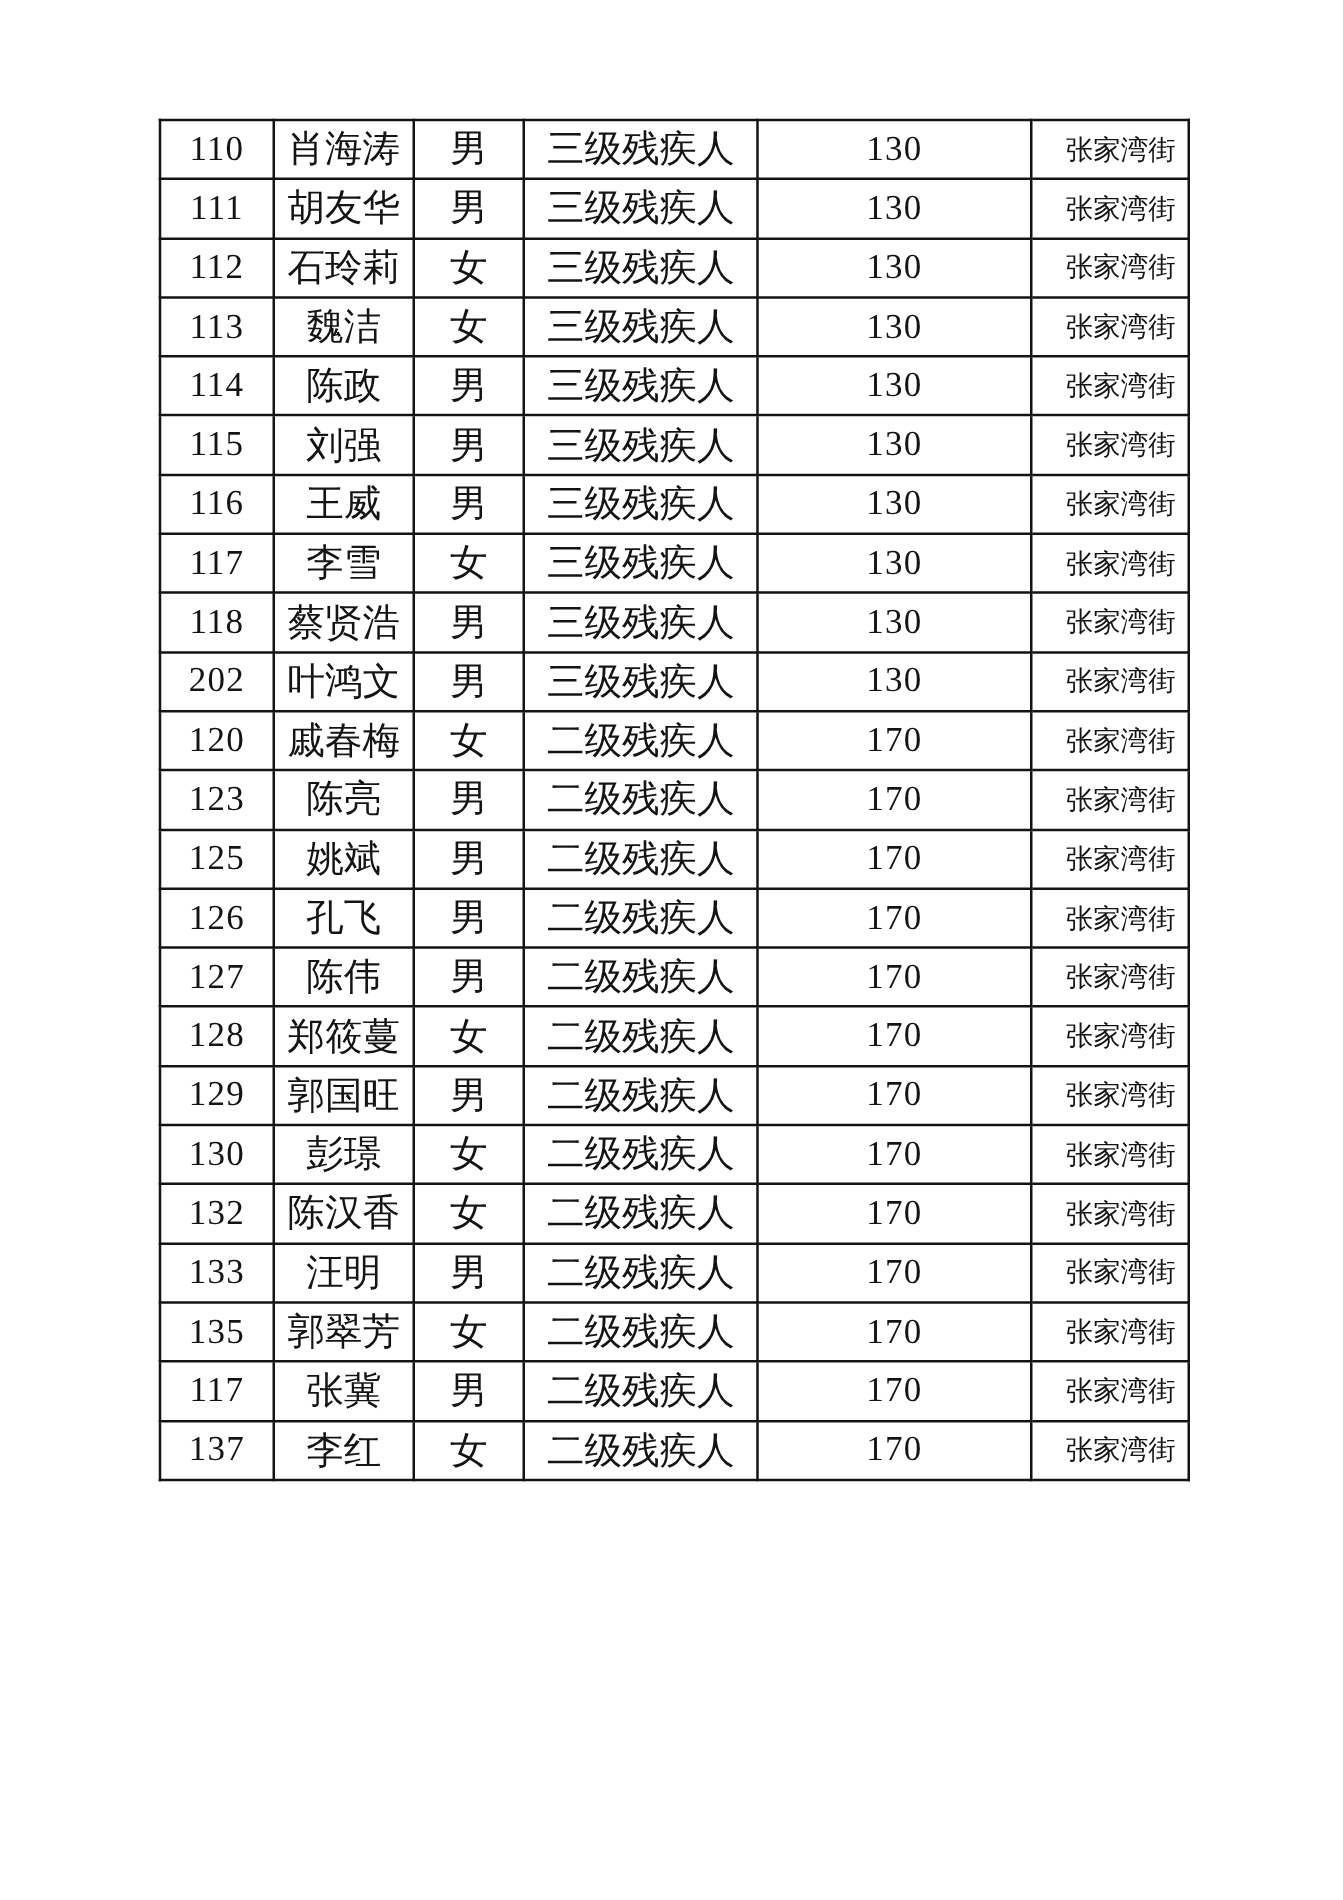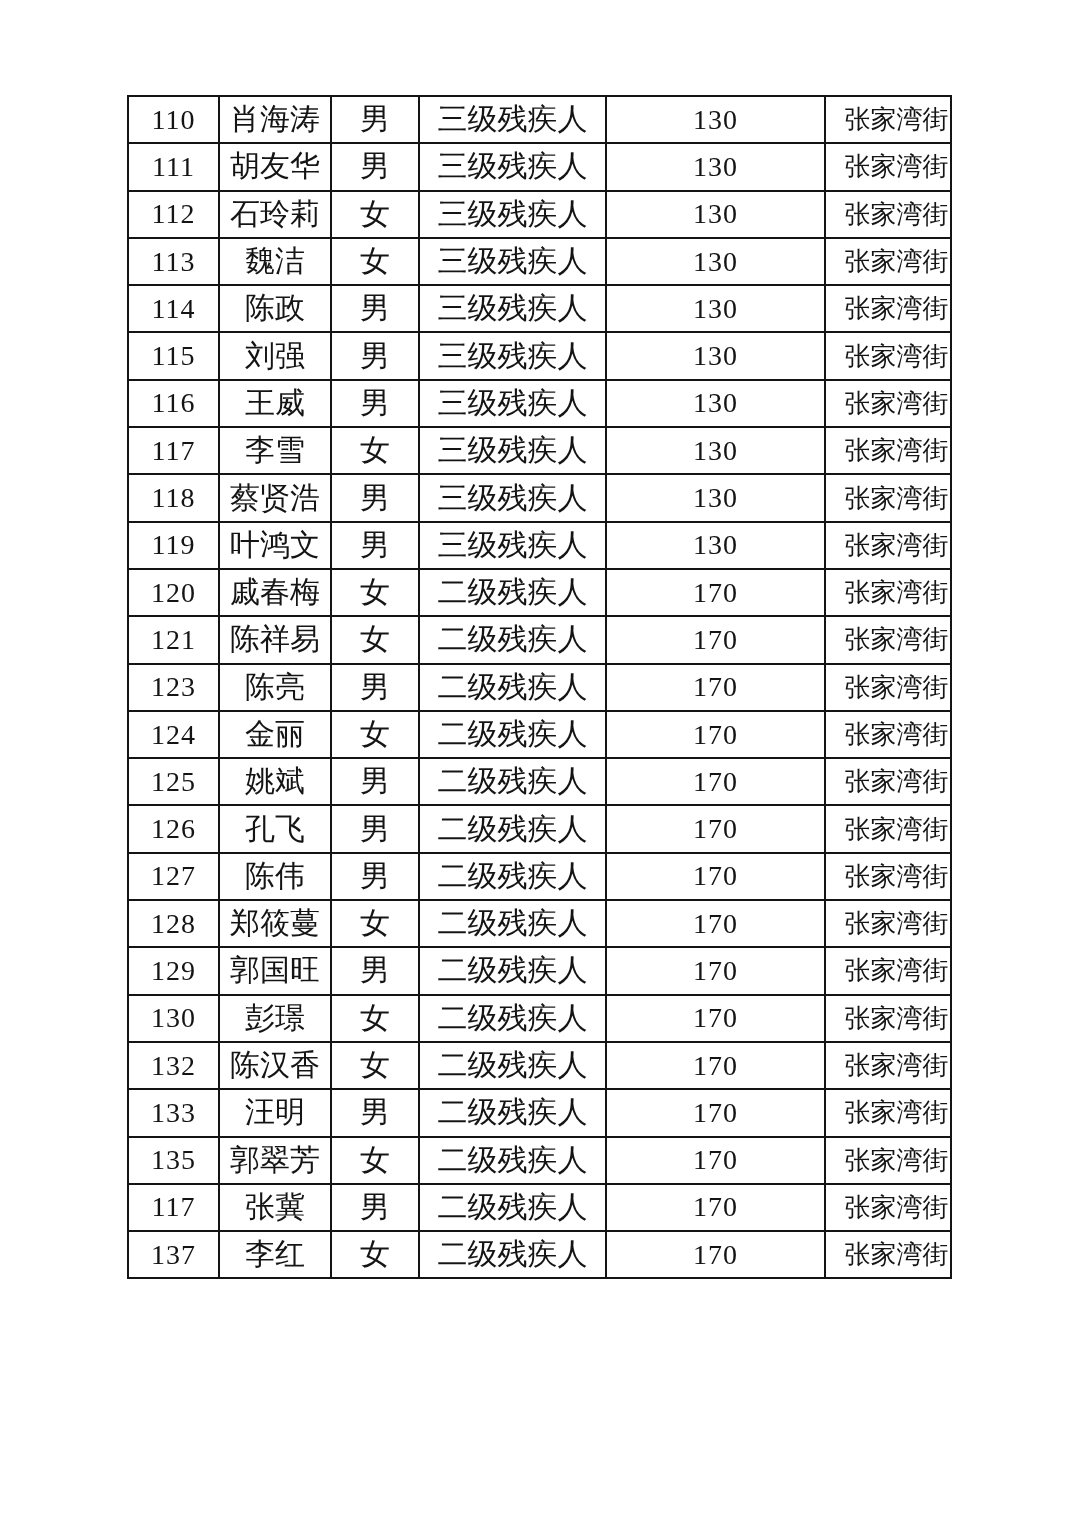--- a/index.html
+++ b/index.html
@@ -32,21 +32,21 @@
     font-family: "Liberation Serif", "DejaVu Serif", serif;
     font-size: 30px;
     white-space: nowrap;
     overflow: hidden;
   }
   table.roster td.num {
     font-size: 28px;
     letter-spacing: 1px;
   }
   table.roster td.street {
-    font-size: 26px;
+    font-size: 22px;
     padding-left: 17px;
   }
 </style>
 </head>
 <body>
 
 <div class="page">
   <table class="roster">
     <colgroup>
       <col style="width:91px">
@@ -123,55 +123,39 @@
   </tr>
         <tr>
     <td class="num">118</td>
     <td>蔡贤浩</td>
     <td>男</td>
     <td>三级残疾人</td>
     <td class="num">130</td>
     <td class="street">张家湾街</td>
   </tr>
         <tr>
-    <td class="num">119</td>
+    <td class="num">202</td>
     <td>叶鸿文</td>
     <td>男</td>
     <td>三级残疾人</td>
     <td class="num">130</td>
     <td class="street">张家湾街</td>
   </tr>
         <tr>
     <td class="num">120</td>
     <td>戚春梅</td>
     <td>女</td>
     <td>二级残疾人</td>
     <td class="num">170</td>
     <td class="street">张家湾街</td>
   </tr>
         <tr>
-    <td class="num">121</td>
-    <td>陈祥易</td>
-    <td>女</td>
-    <td>二级残疾人</td>
-    <td class="num">170</td>
-    <td class="street">张家湾街</td>
-  </tr>
-        <tr>
     <td class="num">123</td>
     <td>陈亮</td>
     <td>男</td>
-    <td>二级残疾人</td>
-    <td class="num">170</td>
-    <td class="street">张家湾街</td>
-  </tr>
-        <tr>
-    <td class="num">124</td>
-    <td>金丽</td>
-    <td>女</td>
     <td>二级残疾人</td>
     <td class="num">170</td>
     <td class="street">张家湾街</td>
   </tr>
         <tr>
     <td class="num">125</td>
     <td>姚斌</td>
     <td>男</td>
     <td>二级残疾人</td>
     <td class="num">170</td>

